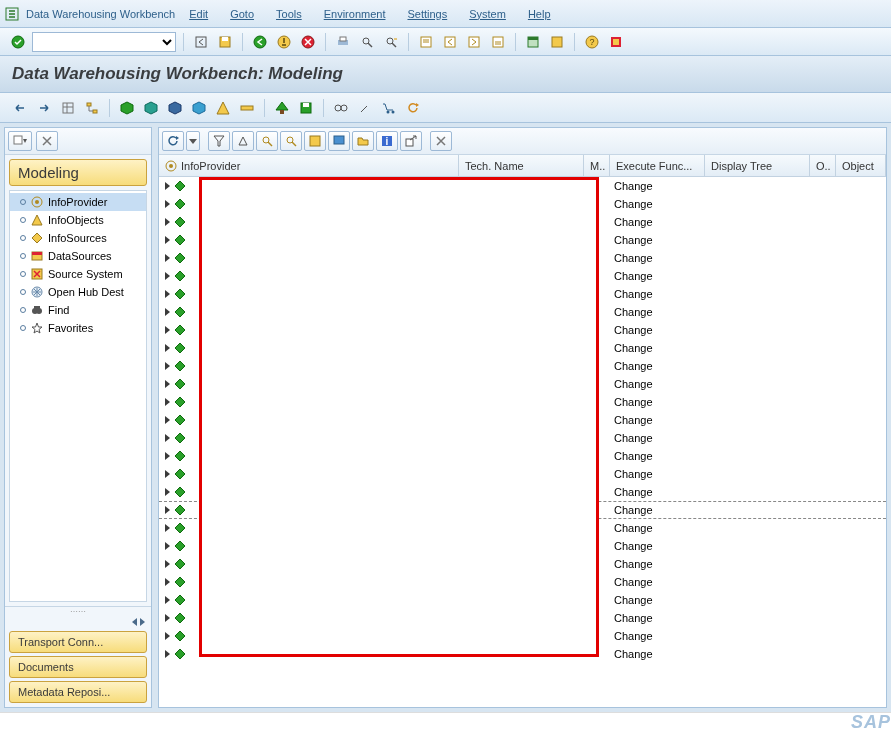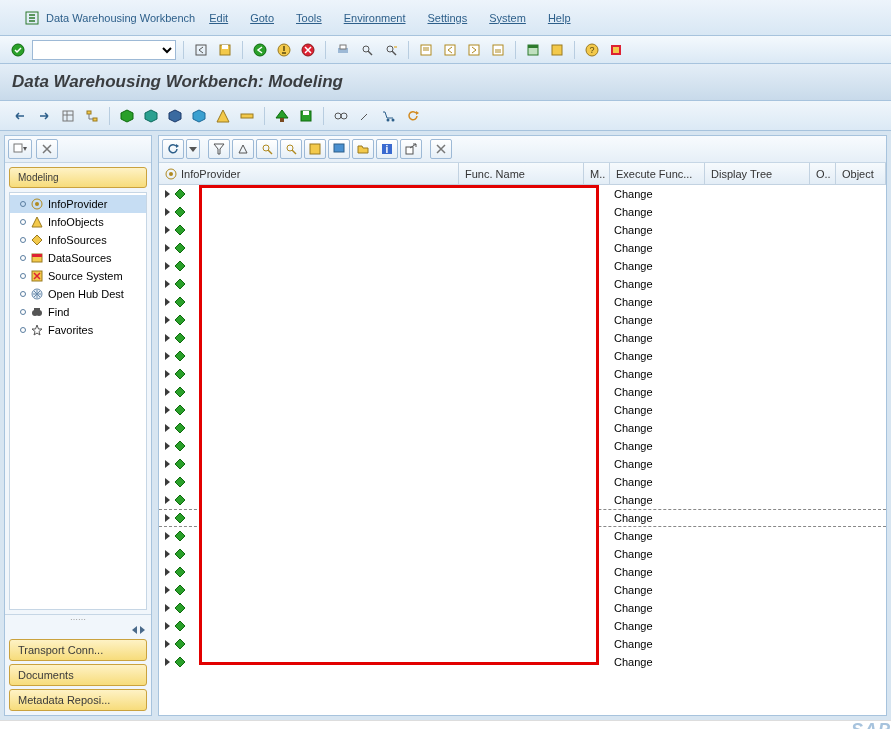--- a/index.html
+++ b/index.html
@@ -8,26 +8,26 @@
     font-size: 11px;
     background: #fff;
     width: 891px;
     height: 729px;
     overflow: hidden;
     position: relative;
   }
 
   
   .menu-bar {
-    height: 36px;
+    height: 28px;
     background: linear-gradient(#edf4fb, #d8e7f4);
     border-bottom: 1px solid #a7c3dd;
     display: flex;
     align-items: center;
-    padding: 0 24px;
+    padding: 0 4px;
     gap: 6px;
   }
   .menu-icon {
     width: 16px; height: 16px; display: inline-flex; align-items:center; justify-content:center;
   }
   .menu-title {
     color: #2d5f8a;
     white-space: nowrap;
   }
   .menu-item {
@@ -107,21 +107,21 @@
   .side-top-icons {
     display:flex; gap:2px; padding:3px; border-bottom:1px solid #c6d6e5;
     background:linear-gradient(#f8fbfe,#e6eff7);
   }
   .side-heading {
     background: linear-gradient(#fef2c5, #f7dc7b);
     border: 1px solid #caa23e;
     border-radius: 3px;
     margin: 4px;
     padding: 4px 8px;
-    font-size: 10px;
+    font-size: 15px;
     color: #3a3a3a;
   }
   .tree {
     flex: 1;
     overflow: hidden;
     background:#fff;
     border: 1px solid #c6d6e5;
     margin: 0 4px 4px 4px;
     padding: 2px 0;
   }
@@ -672,21 +672,21 @@
     </div>
 
     <div class="grid-header">
       <div class="gh c1">
         <svg width="12" height="12">
             <circle cx="6" cy="6" r="5" stroke="#b08a20" fill="none"></circle>
             <circle cx="6" cy="6" r="2" fill="#b08a20"></circle>
           </svg>
         <span>InfoProvider</span>
       </div>
-      <div class="gh c2">Func. Name</div>
+      <div class="gh c2">Tech. Name</div>
       <div class="gh c3">M..</div>
       <div class="gh c4">Execute Func...</div>
       <div class="gh c5">Display Tree</div>
       <div class="gh c6">O..</div>
       <div class="gh c7">Object</div>
     </div>
 
     <div class="grid-body" id="grid-body">
 
       <div class="redact"></div>

